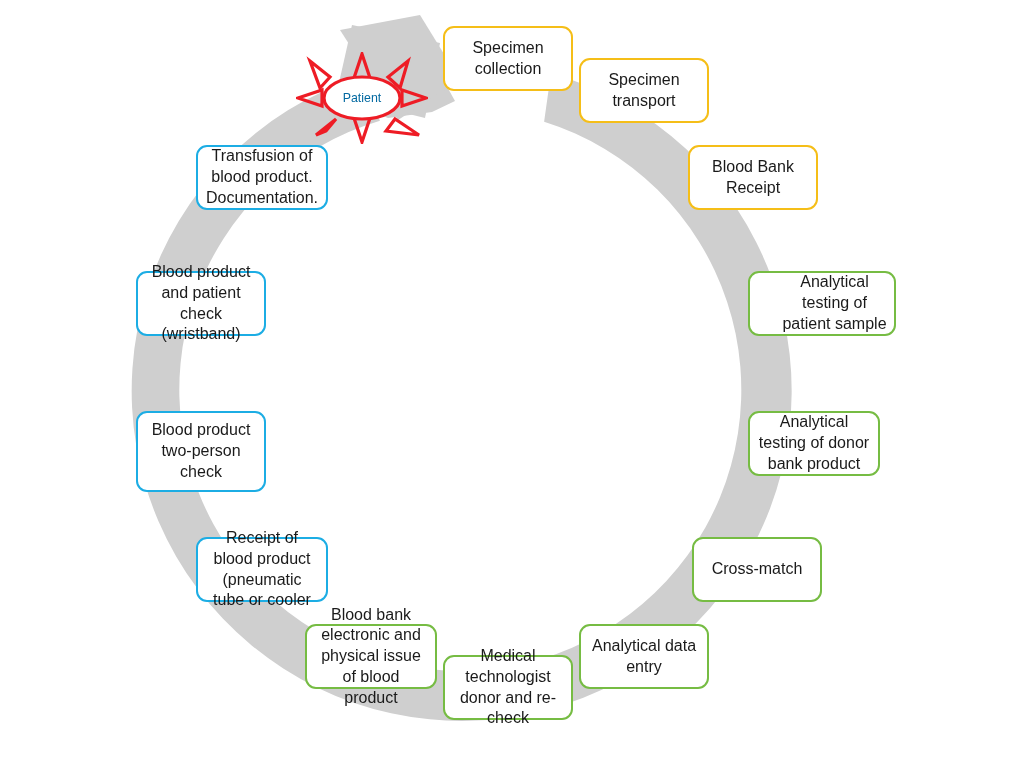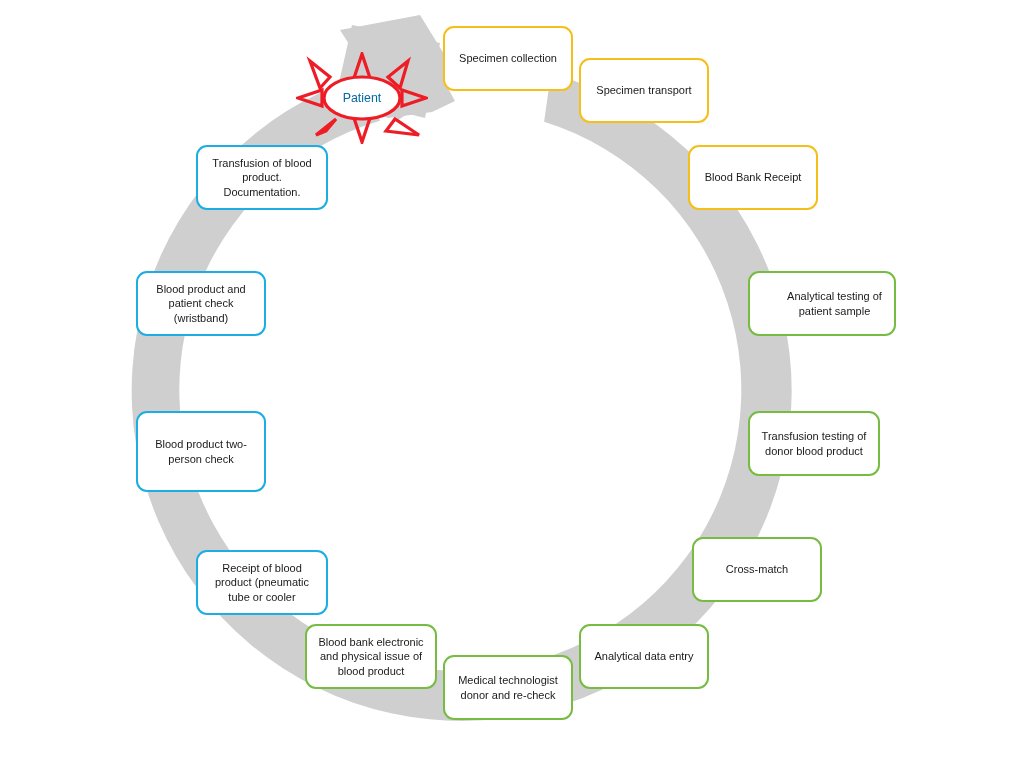--- a/index.html
+++ b/index.html
@@ -30,21 +30,21 @@
     box-sizing: border-box;
     background: #ffffff;
     border-style: solid;
     border-width: 2.5px;
     border-radius: 11px;
     display: flex;
     align-items: center;
     justify-content: center;
     text-align: center;
     color: #1a1a1a;
-    font-size: 11px;
+    font-size: 16px;
     line-height: 1.30;
     padding: 3px 7px;
     z-index: 5;
   }
   .node-yellow { border-color: #F5BE18; }
   .node-green  { border-color: #76BC43; }
   .node-blue   { border-color: #1CADE4; }
 
   .node-label {
     display: block;
@@ -128,40 +128,40 @@
 
   <div class="node node-yellow" style="left:688px; top:145px; width:130px; height:65px;">
     <span class="node-label">Blood Bank Receipt</span>
   </div>
 
   <div class="node node-green" style="left:748px; top:271px; width:148px; height:65px;padding-left:32px;">
     <span class="node-label">Analytical testing of patient sample</span>
   </div>
 
   <div class="node node-green" style="left:748px; top:411px; width:132px; height:65px;">
-    <span class="node-label">Transfusion testing of donor blood product</span>
+    <span class="node-label">Analytical testing of donor bank product</span>
   </div>
 
   <div class="node node-green" style="left:692px; top:537px; width:130px; height:65px;">
     <span class="node-label">Cross-match</span>
   </div>
 
   <div class="node node-green" style="left:579px; top:624px; width:130px; height:65px;">
     <span class="node-label">Analytical data entry</span>
   </div>
 
   <div class="node node-green" style="left:443px; top:655px; width:130px; height:65px;">
     <span class="node-label">Medical technologist donor and re-check</span>
   </div>
 
   <div class="node node-green" style="left:305px; top:624px; width:132px; height:65px;">
     <span class="node-label">Blood bank electronic and physical issue of blood product</span>
   </div>
 
-  <div class="node node-blue" style="left:196px; top:537px; width:132px; height:65px;margin-top:13px;">
+  <div class="node node-blue" style="left:196px; top:537px; width:132px; height:65px;">
     <span class="node-label">Receipt of blood product (pneumatic tube or cooler</span>
   </div>
 
   <div class="node node-blue" style="left:136px; top:411px; width:130px; height:81px;">
     <span class="node-label">Blood product two-person check</span>
   </div>
 
   <div class="node node-blue" style="left:136px; top:271px; width:130px; height:65px;">
     <span class="node-label">Blood product and patient check (wristband)</span>
   </div>

